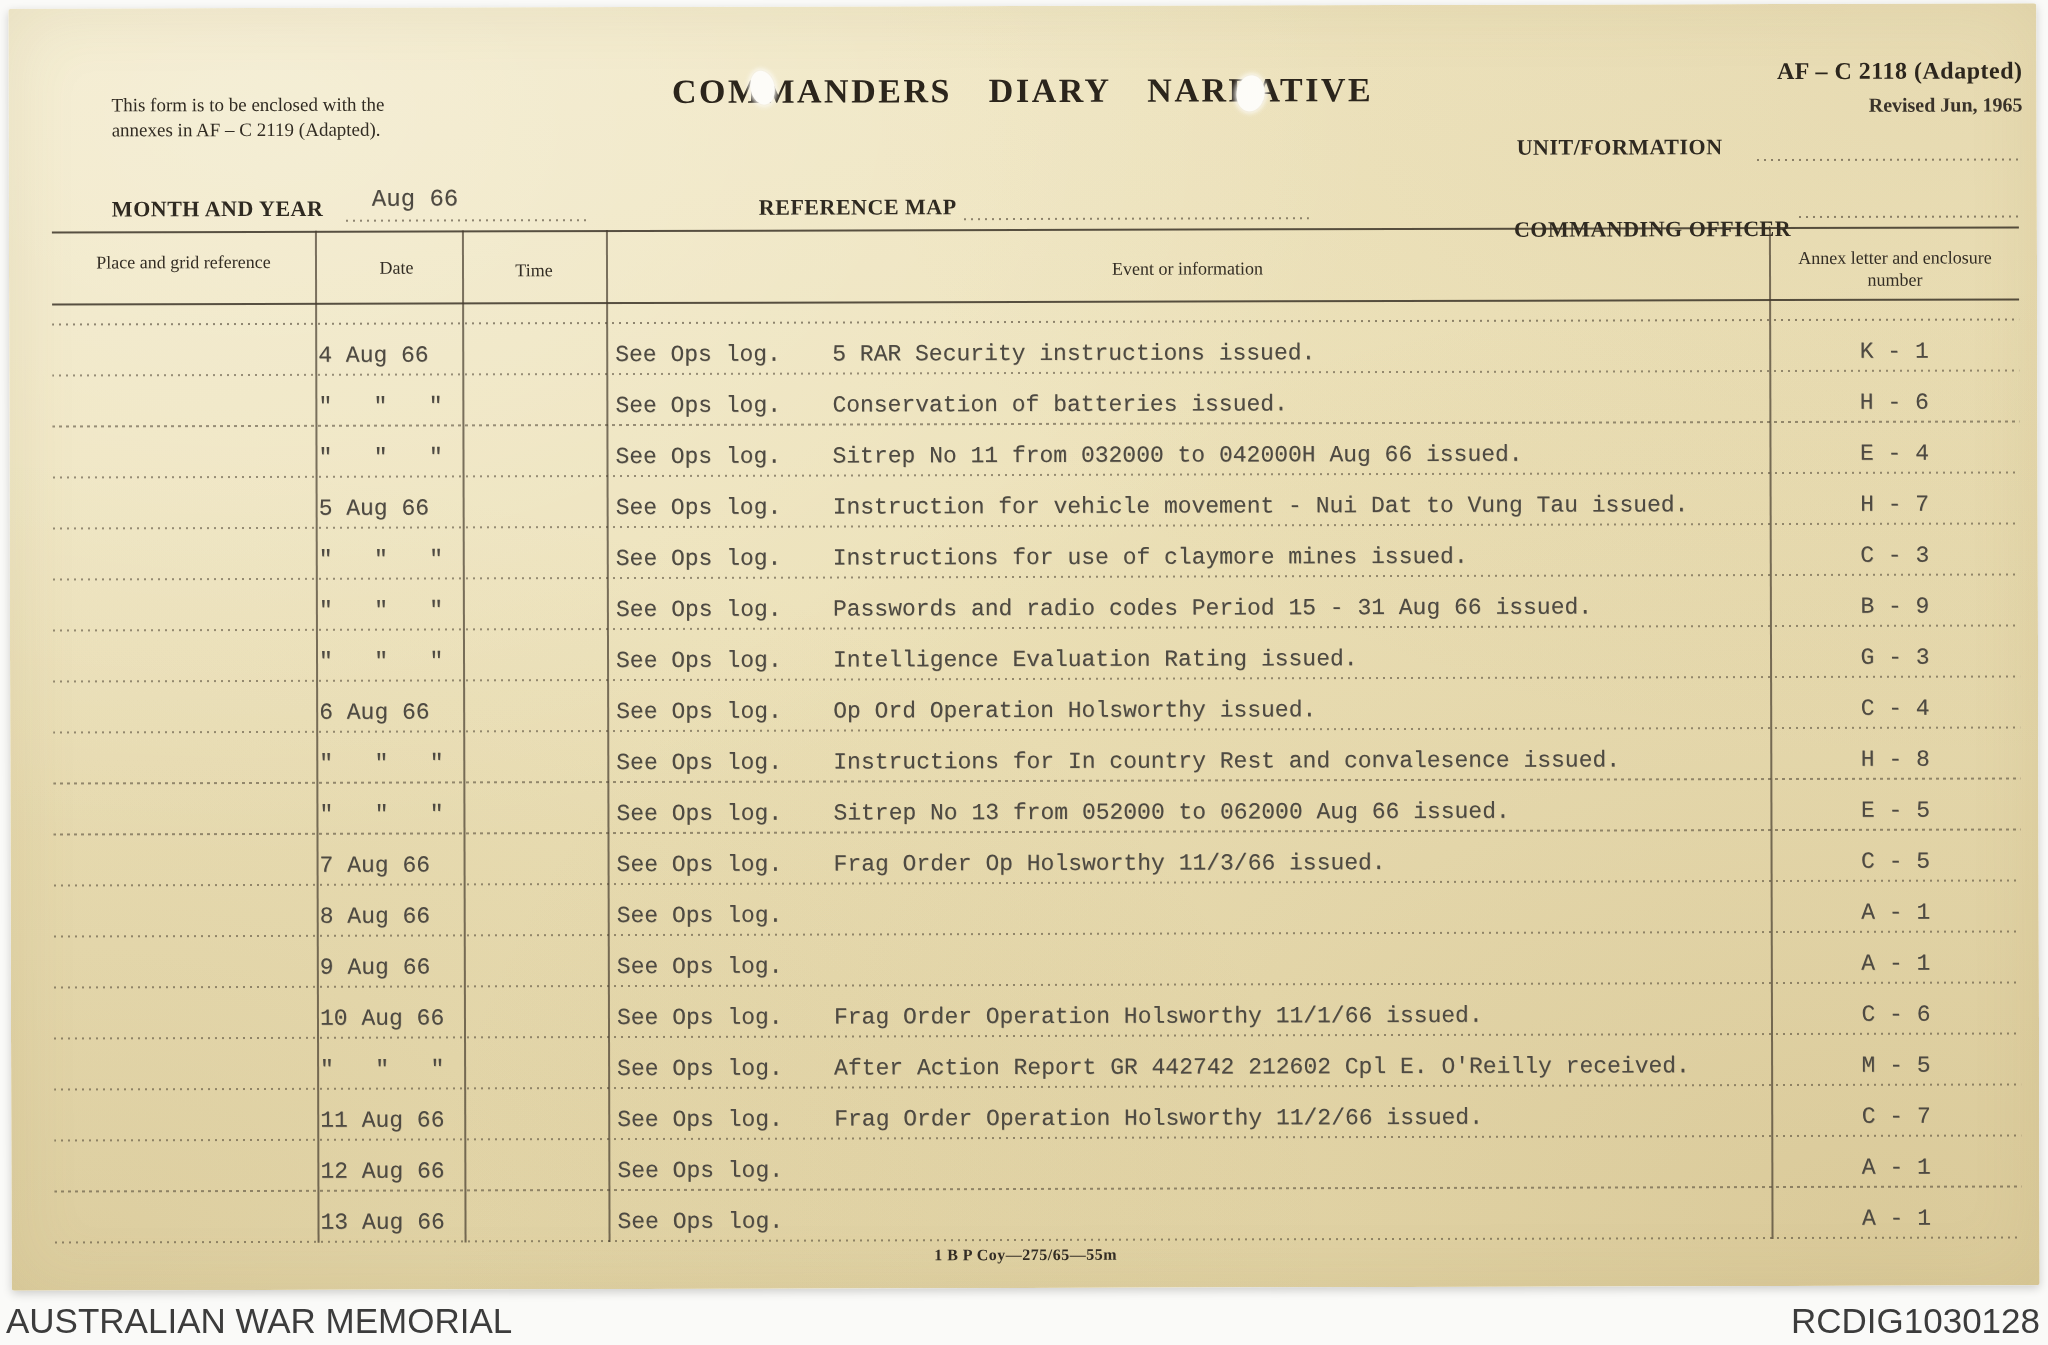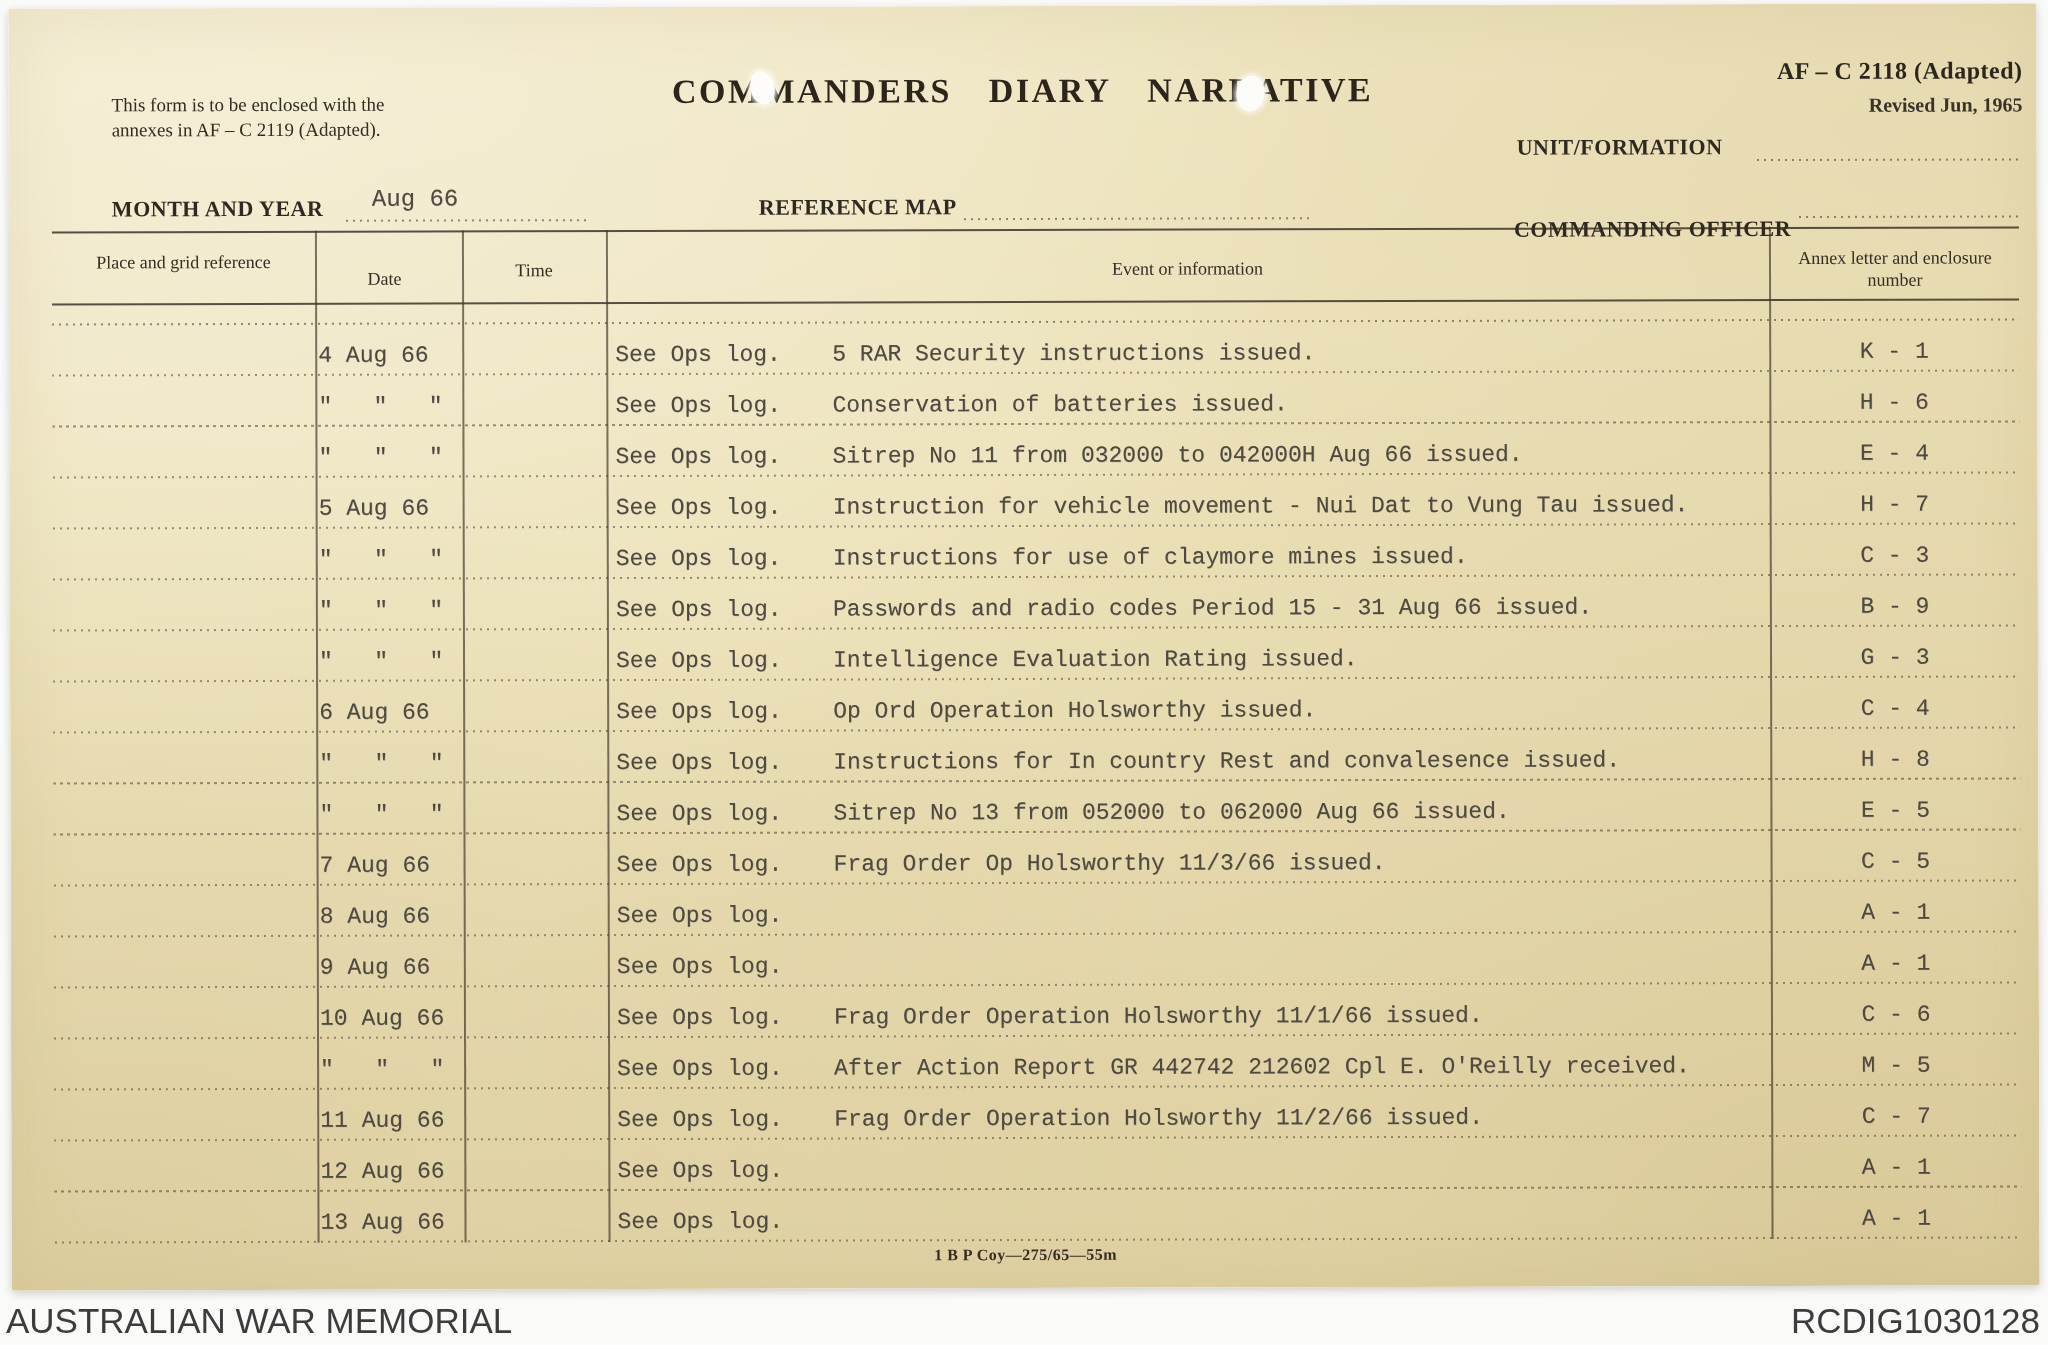--- a/index.html
+++ b/index.html
@@ -72,21 +72,21 @@
   .rule-top{left:43px;right:18px;top:223px;}
   .rule-head{left:43px;right:18px;top:295px;}
   .vrule{position:absolute;width:2px;top:223px;height:1012px;background:rgba(70,60,46,0.70);}
   .v1{left:306px;} .v2{left:453px;} .v3{left:597px;} .v4{left:1760px;}
 
   .col-head{
     position:absolute;top:243px;text-align:center;
     font-size:18px;line-height:22px;color:#332d24;
   }
   .h-place{left:43px;width:263px;}
-  .h-date{left:306px;width:139px;top:260px;}
+  .h-date{left:306px;width:139px;top:249px;padding-left:12px;}
   .h-time{left:453px;width:144px;top:252px;text-align:center;}
   .h-event{left:597px;width:1163px;top:252px;}
   .h-annex{left:1762px;width:248px;}
 
   
   .lead-dot{left:43px;width:1967px;top:315px;}
   .rows{position:absolute;left:43px;top:317px;width:1967px;}
   .row{position:relative;height:51px;}
   .row::after{
     content:"";position:absolute;left:0;right:0;bottom:0;height:2px;

